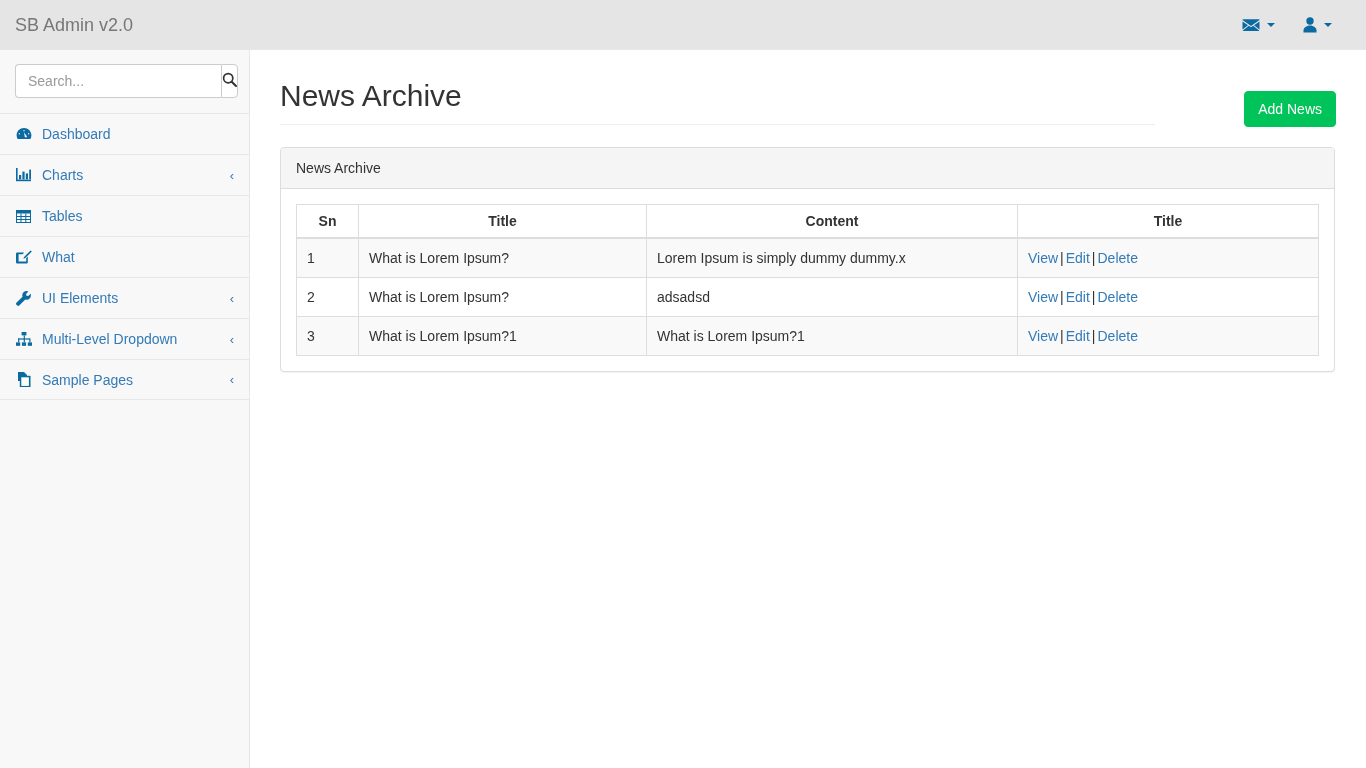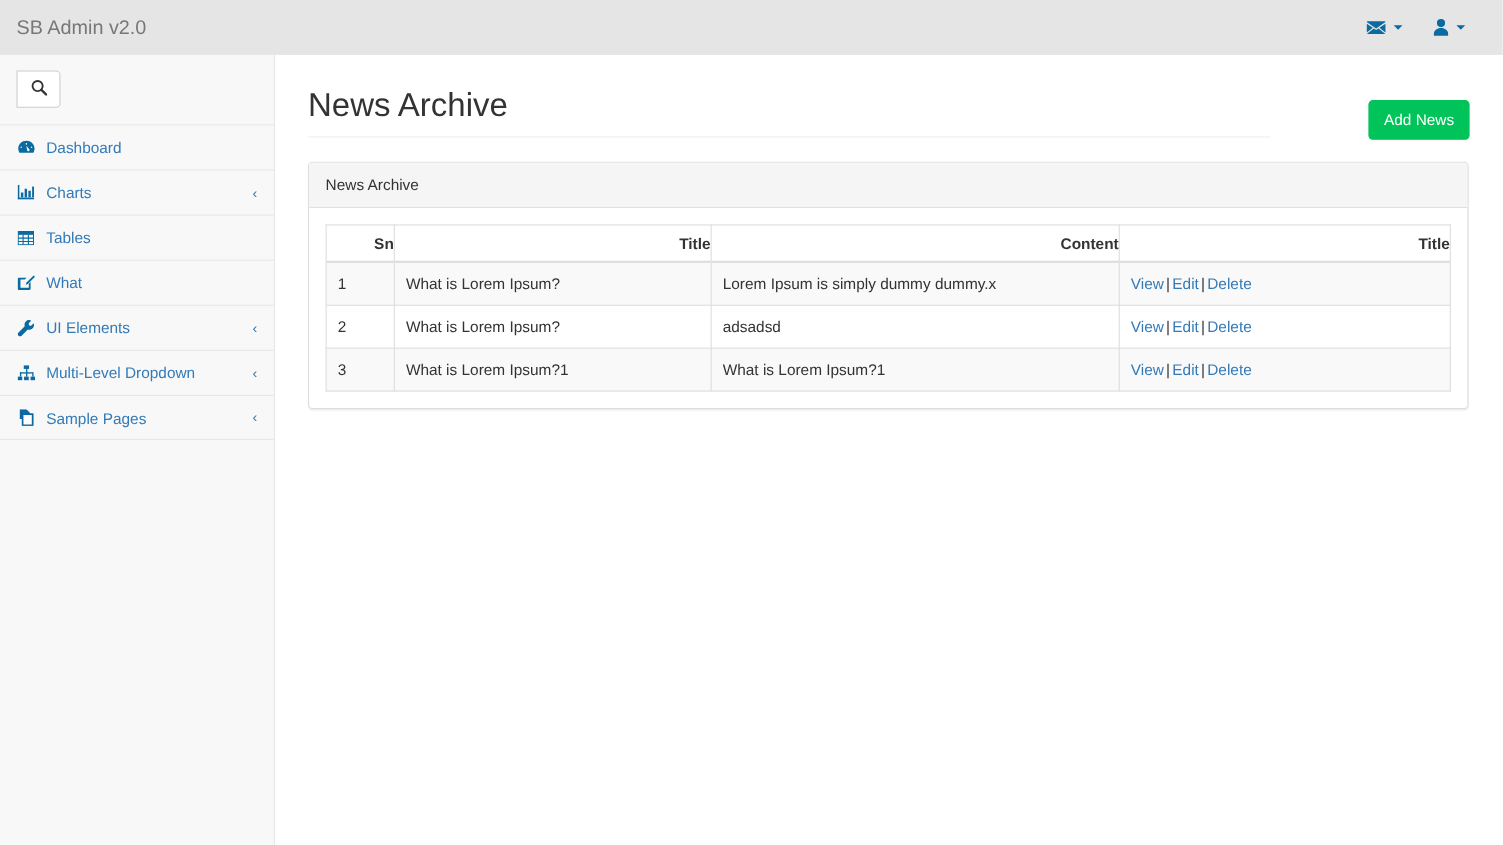--- a/index.html
+++ b/index.html
@@ -172,24 +172,24 @@
   }
   .panel-body { padding: 15px; }
 
   table.data {
     width: 100%;
     border-collapse: collapse;
     border: 1px solid #dddddd;
     font-size: 14px;
   }
   table.data th {
-    text-align: right;
+    text-align: center;
     font-weight: bold;
     color: #333333;
-    padding: 8px 0;
+    padding: 8px 10px;
     border: 1px solid #dddddd;
     border-bottom-width: 2px;
     vertical-align: bottom;
     background: #ffffff;
   }
   table.data td {
     padding: 11px 10px;
     border: 1px solid #dddddd;
     color: #333333;
     vertical-align: top;
@@ -232,20 +232,21 @@
       </span>
       <span class="caret"></span>
     </div>
 
   </div>
 </div>
 
 <div class="sidebar">
 
   <div class="search-wrap">
+    <input class="search-input" type="text" placeholder="Search..." style="">
     <button class="search-btn">
       <span>
         <svg width="15" height="15" viewBox="0 0 15 15">
           <circle cx="6.2" cy="6.2" r="4.6" fill="none" stroke="#333" stroke-width="1.7"></circle>
           <line x1="9.7" y1="9.7" x2="14" y2="14" stroke="#333" stroke-width="2" stroke-linecap="round"></line>
         </svg>
       </span>
     </button>
   </div>
 

